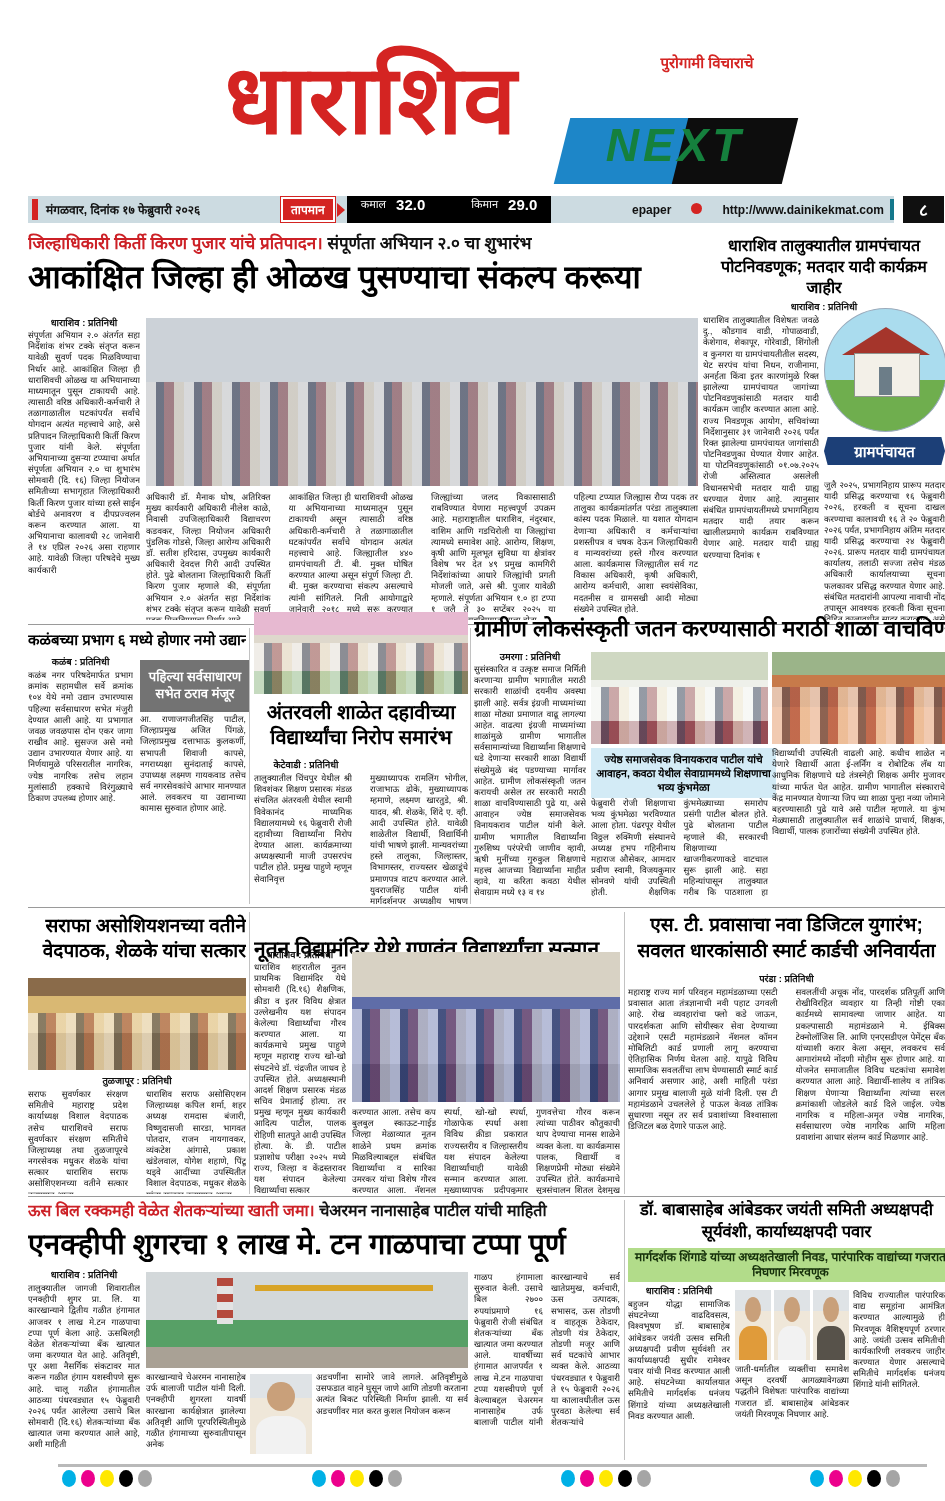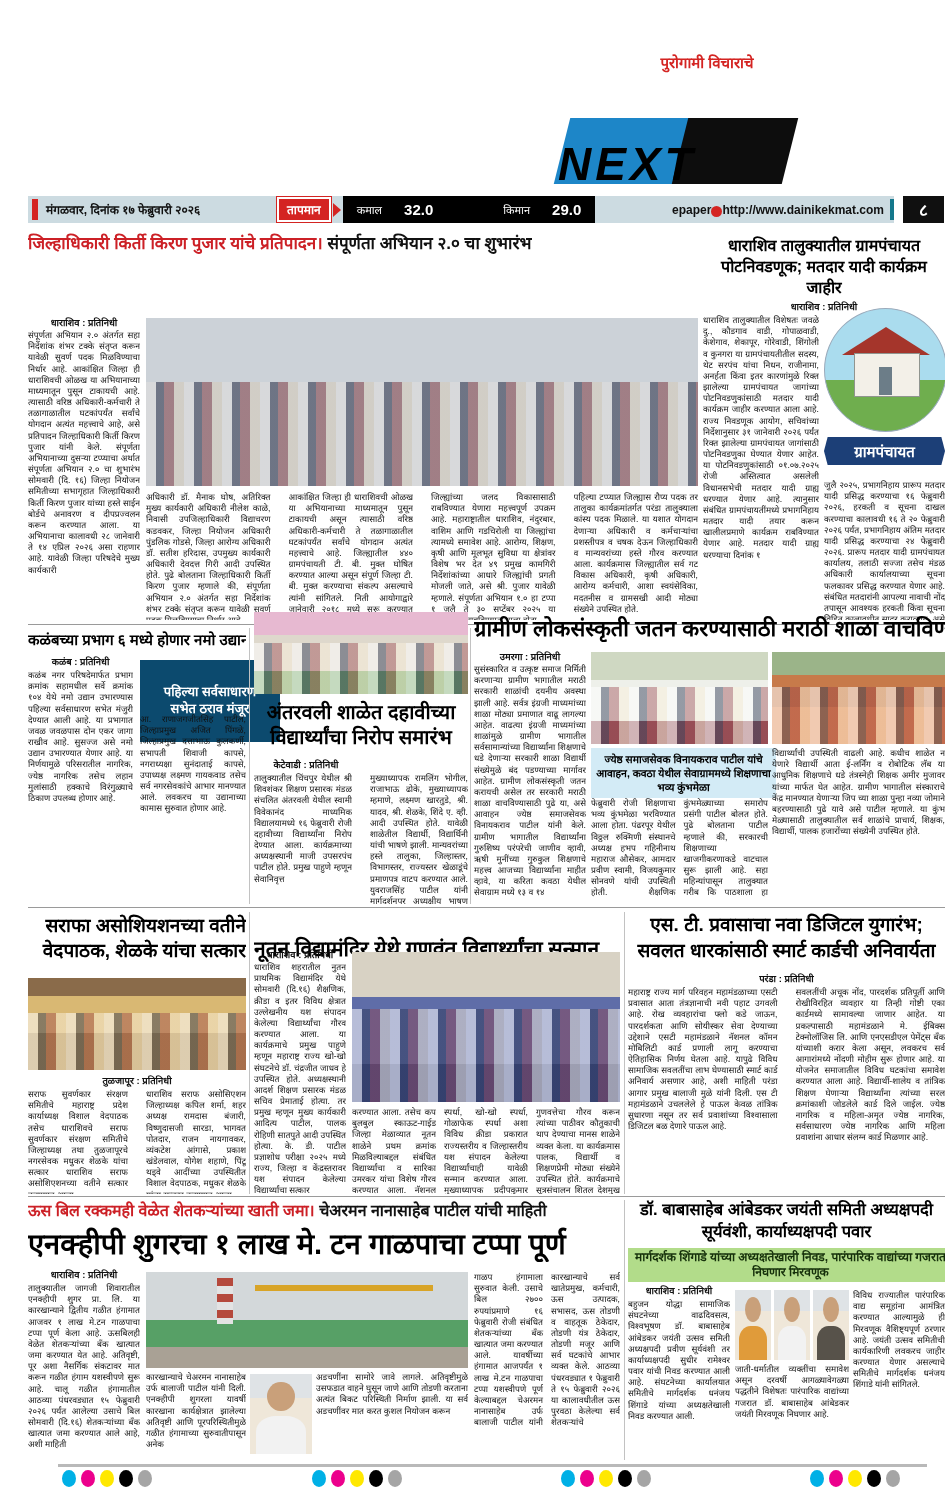--- a/index.html
+++ b/index.html
@@ -7,55 +7,55 @@
         font-family:"Liberation Sans",sans-serif;color:#111;}
   
   .mast-title{position:absolute;left:148px;top:42px;width:445px;text-align:center;
       color:#d42422;font-weight:800;font-size:96px;line-height:1.2;}
   .tagline{position:absolute;left:612px;top:52px;width:190px;text-align:center;color:#d42422;}
   .tagline .small{font-size:15px;font-weight:700;display:block;}
   .tagline .big{font-size:44px;font-weight:800;display:block;line-height:1.05;}
   .next-logo{position:absolute;left:558px;top:118px;width:234px;height:66px;}
   .next-blue{position:absolute;left:4px;top:0;width:126px;height:66px;background:#1d86c8;transform:skewX(-14deg);}
   .next-black{position:absolute;left:122px;top:0;width:110px;height:66px;background:#0d0d0d;transform:skewX(-14deg);}
-  .next-word{position:absolute;left:0;top:19px;width:234px;text-align:left;color:#000000;
+  .next-word{position:absolute;left:0;top:0;width:234px;text-align:center;color:#15803d;
       font-weight:800;font-style:italic;font-size:46px;letter-spacing:4px;font-family:"Liberation Sans",sans-serif;}
   
   .infobar{position:absolute;left:28px;top:196px;width:866px;height:27px;background:#ccdbe1;
       display:flex;align-items:center;font-size:12px;}
   .red-accent{width:6px;height:21px;background:#d42422;margin-left:4px;flex:0 0 auto;}
   .ib-date{font-weight:700;margin-left:8px;white-space:nowrap;}
   .ib-sp{flex:1;}
   .temp-box{background:#d42422;color:#fff;font-weight:700;padding:2px 8px;border:2px solid #fff;
       outline:1px solid #d42422;margin-right:2px;white-space:nowrap;}
   .temp-arrow{width:0;height:0;border-top:7px solid transparent;border-bottom:7px solid transparent;
       border-left:8px solid #d42422;margin-right:2px;}
-  .temp-black{background:#000;color:#fff;height:27px;display:flex;align-items:center;gap:22px;
+  .temp-black{background:#000;color:#fff;height:27px;display:flex;align-items:flex-start;gap:10px;
       padding:0 14px;white-space:nowrap;}
   .temp-black .lbl{font-size:11px;}
   .temp-black .val{font-size:15px;font-weight:800;}
   .temp-black .gap{width:26px;}
-  .ib-epaper{display:flex;align-items:flex-end;gap:0;white-space:nowrap;margin-right:6px;font-weight:700;}
+  .ib-epaper{display:flex;align-items:flex-start;gap:20px;white-space:nowrap;margin-right:6px;font-weight:700;}
   .epaper-dot{width:11px;height:11px;border-radius:50%;background:#d42422;display:inline-block;}
   .teal-bar{width:4px;height:21px;background:#15788c;margin-right:0;}
   .pagenum{position:absolute;left:903px;top:196px;width:41px;height:27px;background:#101010;color:#fff;
       display:flex;align-items:center;justify-content:center;font-size:17px;font-weight:800;}
   
   .kicker{position:absolute;font-size:17px;font-weight:700;white-space:nowrap;overflow:hidden;}
   .kicker .red{color:#cc2026;}
   .headline{position:absolute;font-weight:800;color:#000;overflow:hidden;}
   .dateline{position:absolute;font-size:9.5px;font-weight:700;text-align:center;}
   .body-col{position:absolute;font-size:8.6px;line-height:1.3;text-align:justify;overflow:hidden;}
   .cols{position:absolute;display:flex;gap:18px;overflow:hidden;}
   .cols .c{flex:1;font-size:8.6px;line-height:1.3;text-align:justify;overflow:hidden;}
   .hr{position:absolute;height:1px;background:#9a9a9a;}
   .vr{position:absolute;width:1px;background:#c2c2c2;}
   
-  .pink-box{position:absolute;background:#0c4a6e;color:#fff;font-weight:800;font-size:13px;
-      text-align:center;display:flex;align-items:center;justify-content:center;line-height:1.3;padding:17px;}
+  .pink-box{position:absolute;background:#737373;color:#fff;font-weight:800;font-size:13px;
+      text-align:center;display:flex;align-items:center;justify-content:center;line-height:1.3;padding:2px;}
   .blue-box{position:absolute;background:#d3ebf6;color:#000;font-weight:800;font-size:10.5px;
       text-align:center;display:flex;align-items:center;justify-content:center;line-height:1.35;padding:2px 4px;}
   .green-box{position:absolute;background:#b2dc8a;color:#15300a;font-weight:800;font-size:12px;
       text-align:center;display:flex;align-items:center;justify-content:center;line-height:1.25;padding:2px 4px;}
   
   .photo{position:absolute;overflow:hidden;background:#cfc9bd;}
   .photo.people::after{content:"";position:absolute;left:0;right:0;top:38%;bottom:0;
       background:repeating-linear-gradient(90deg,rgba(255,255,255,.55) 0 10px,rgba(40,50,80,.45) 10px 18px,
       rgba(150,60,70,.40) 18px 28px,rgba(250,240,220,.50) 28px 38px);}
   .ph-event{background:linear-gradient(180deg,#ccd2d8 0 38%,#a8abb0 38% 100%);}
@@ -87,20 +87,21 @@
   .regline{position:absolute;left:58px;top:1464px;width:869px;height:3px;background:#b9b9b9;}
   .regdots{position:absolute;top:1470px;display:flex;gap:5px;}
   .dot{width:14px;height:17px;border-radius:50%;}
   .d-c{background:#00b0e6;}.d-m{background:#ec008c;}.d-y{background:#ffe800;}.d-k{background:#000;}.d-g{background:#a5a5a5;}
 </style>
 </head>
 <body>
 
 <div class="page">
 
+  <div class="mast-title">धाराशिव</div>
   <div class="tagline">
     <span class="small">पुरोगामी विचाराचे</span>
   </div>
   <div class="next-logo">
     <div class="next-blue"></div>
     <div class="next-black"></div>
     <div class="next-word">NEXT</div>
   </div>
 
   <div class="infobar">
@@ -122,20 +123,21 @@
       <span class="epaper-dot"></span>
       <span>http://www.dainikekmat.com</span>
     </div>
     <div class="teal-bar"></div>
   </div>
   <div class="pagenum">८</div>
 
   <div class="kicker" style="left:28px;top:231px;width:665px;">
     <span class="red">जिल्हाधिकारी किर्ती किरण पुजार यांचे प्रतिपादन।</span><span> संपूर्णता अभियान २.० चा शुभारंभ</span>
   </div>
+  <div class="headline" style="left:28px;top:254px;width:672px;font-size:32px;white-space:nowrap;">आकांक्षित जिल्हा ही ओळख पुसण्याचा संकल्प करूया</div>
   <div class="headline" style="left:703px;top:236px;width:242px;font-size:16px;text-align:center;line-height:1.3;">धाराशिव तालुक्यातील ग्रामपंचायत पोटनिवडणूक; मतदार यादी कार्यक्रम जाहीर</div>
 
   <div class="dateline" style="left:28px;top:316px;width:112px;">धाराशिव : प्रतिनिधी</div>
   <div class="body-col" style="left:28px;top:330px;width:112px;height:290px;">संपूर्णता अभियान २.० अंतर्गत सहा निर्देशांक शंभर टक्के संतृप्त करून यावेळी सुवर्ण पदक मिळविण्याचा निर्धार आहे. आकांक्षित जिल्हा ही धाराशिवची ओळख या अभियानाच्या माध्यमातून पुसून टाकायची आहे. त्यासाठी वरिष्ठ अधिकारी-कर्मचारी ते तळागाळातील घटकांपर्यंत सर्वांचे योगदान अत्यंत महत्त्वाचे आहे, असे प्रतिपादन जिल्हाधिकारी किर्ती किरण पुजार यांनी केले. संपूर्णता अभियानाच्या दुसऱ्या टप्प्याचा अर्थात संपूर्णता अभियान २.० चा शुभारंभ सोमवारी (दि. १६) जिल्हा नियोजन समितीच्या सभागृहात जिल्हाधिकारी किर्ती किरण पुजार यांच्या हस्ते साईन बोर्डचे अनावरण व दीपप्रज्वलन करून करण्यात आला. या अभियानाचा कालावधी २८ जानेवारी ते १४ एप्रिल २०२६ असा राहणार आहे. यावेळी जिल्हा परिषदेचे मुख्य कार्यकारी</div>
   <div class="photo people ph-event" style="left:146px;top:318px;width:552px;height:168px;"></div>
   <div class="cols" style="left:146px;top:492px;width:552px;height:128px;">
     <div class="c">अधिकारी डॉ. मैनाक घोष, अतिरिक्त मुख्य कार्यकारी अधिकारी नीलेश काळे, निवासी उपजिल्हाधिकारी विद्याचरण कडवकर, जिल्हा नियोजन अधिकारी पुंडलिक गोडसे, जिल्हा आरोग्य अधिकारी डॉ. सतीश हरिदास, उपमुख्य कार्यकारी अधिकारी देवदत्त गिरी आदी उपस्थित होते. पुढे बोलताना जिल्हाधिकारी किर्ती किरण पुजार म्हणाले की, संपूर्णता अभियान २.० अंतर्गत सहा निर्देशांक शंभर टक्के संतृप्त करून यावेळी सुवर्ण पदक मिळविण्याचा निर्धार आहे.</div>
     <div class="c">आकांक्षित जिल्हा ही धाराशिवची ओळख या अभियानाच्या माध्यमातून पुसून टाकायची असून त्यासाठी वरिष्ठ अधिकारी-कर्मचारी ते तळागाळातील घटकांपर्यंत सर्वांचे योगदान अत्यंत महत्त्वाचे आहे. जिल्ह्यातील ४४० ग्रामपंचायती टी. बी. मुक्त घोषित करण्यात आल्या असून संपूर्ण जिल्हा टी. बी. मुक्त करण्याचा संकल्प असल्याचे त्यांनी सांगितले. निती आयोगाद्वारे जानेवारी २०१८ मध्ये सुरू करण्यात आलेला आकांक्षित जिल्हा कार्यक्रम हा देशातील ११२ मागास</div>
     <div class="c">जिल्ह्यांच्या जलद विकासासाठी राबविण्यात येणारा महत्त्वपूर्ण उपक्रम आहे. महाराष्ट्रातील धाराशिव, नंदुरबार, वाशिम आणि गडचिरोली या जिल्ह्यांचा त्यामध्ये समावेश आहे. आरोग्य, शिक्षण, कृषी आणि मूलभूत सुविधा या क्षेत्रांवर विशेष भर देत ४९ प्रमुख कामगिरी निर्देशांकांच्या आधारे जिल्ह्यांची प्रगती मोजली जाते, असे श्री. पुजार यावेळी म्हणाले. संपूर्णता अभियान १.० हा टप्पा १ जुलै ते ३० सप्टेंबर २०२५ या कालावधीत राबविण्यात आला होता.</div>
     <div class="c">पहिल्या टप्प्यात जिल्ह्यास रौप्य पदक तर तालुका कार्यक्रमांतर्गत परंडा तालुक्याला कांस्य पदक मिळाले. या यशात योगदान देणाऱ्या अधिकारी व कर्मचाऱ्यांचा प्रशस्तीपत्र व चषक देऊन जिल्हाधिकारी व मान्यवरांच्या हस्ते गौरव करण्यात आला. कार्यक्रमास जिल्ह्यातील सर्व गट विकास अधिकारी, कृषी अधिकारी, आरोग्य कर्मचारी, आशा स्वयंसेविका, मदतनीस व ग्रामसखी आदी मोठ्या संख्येने उपस्थित होते.</div>

